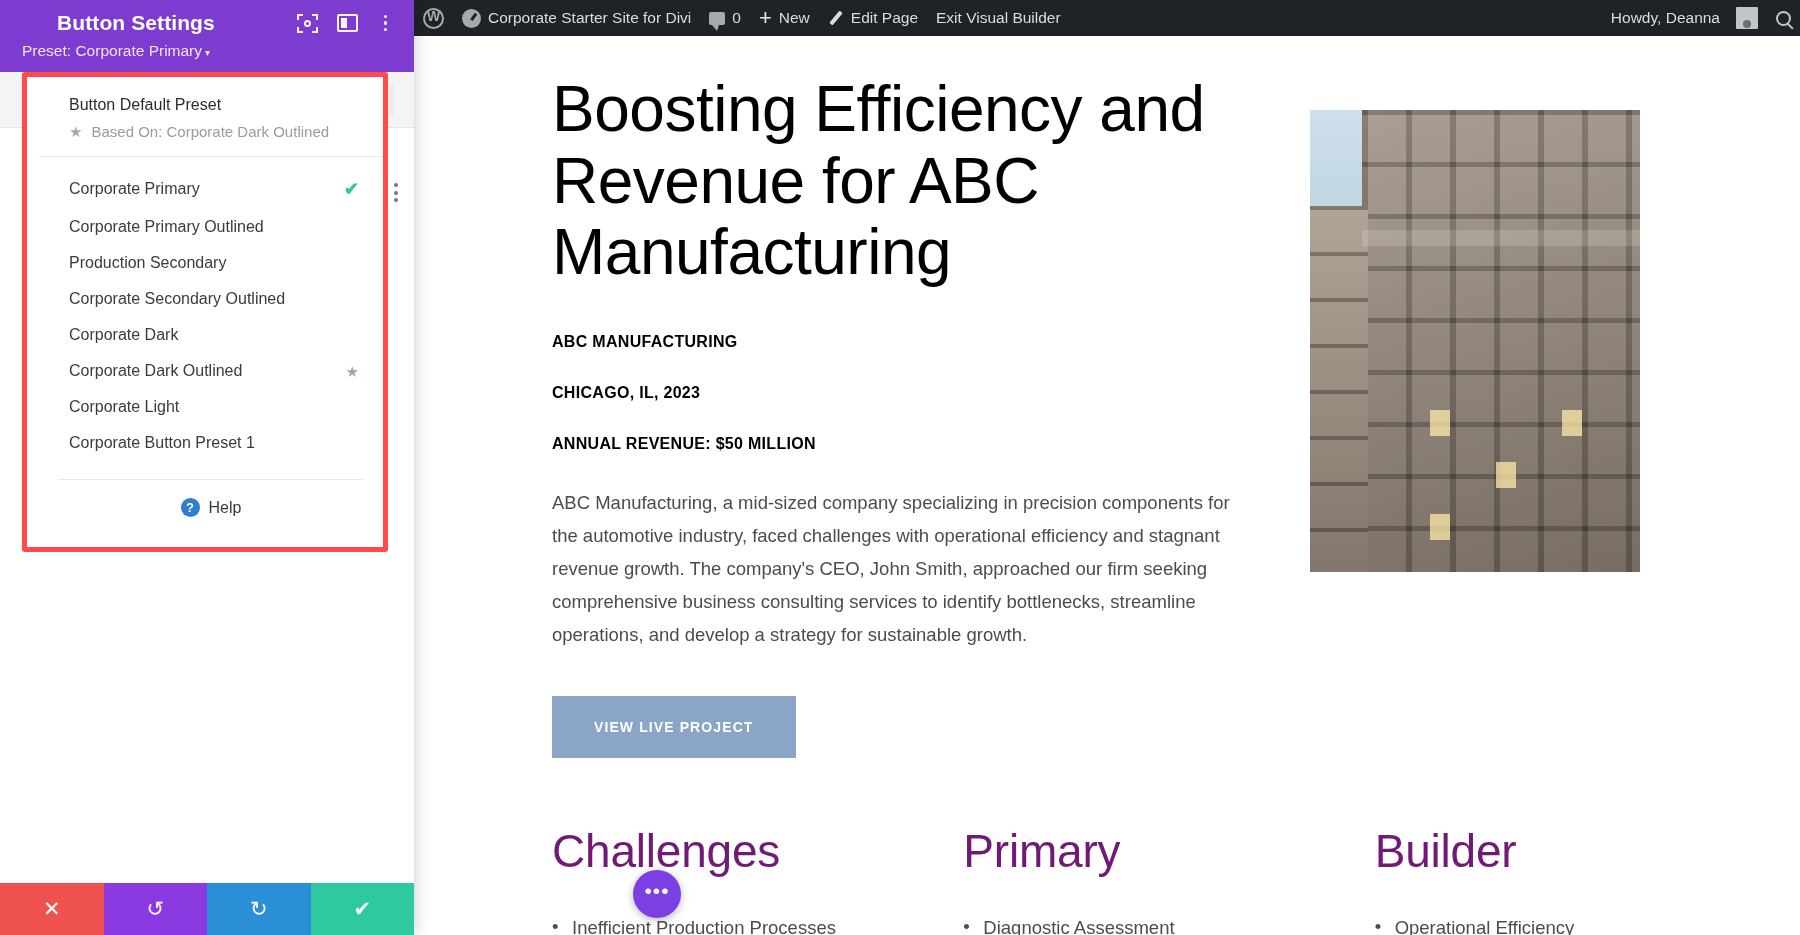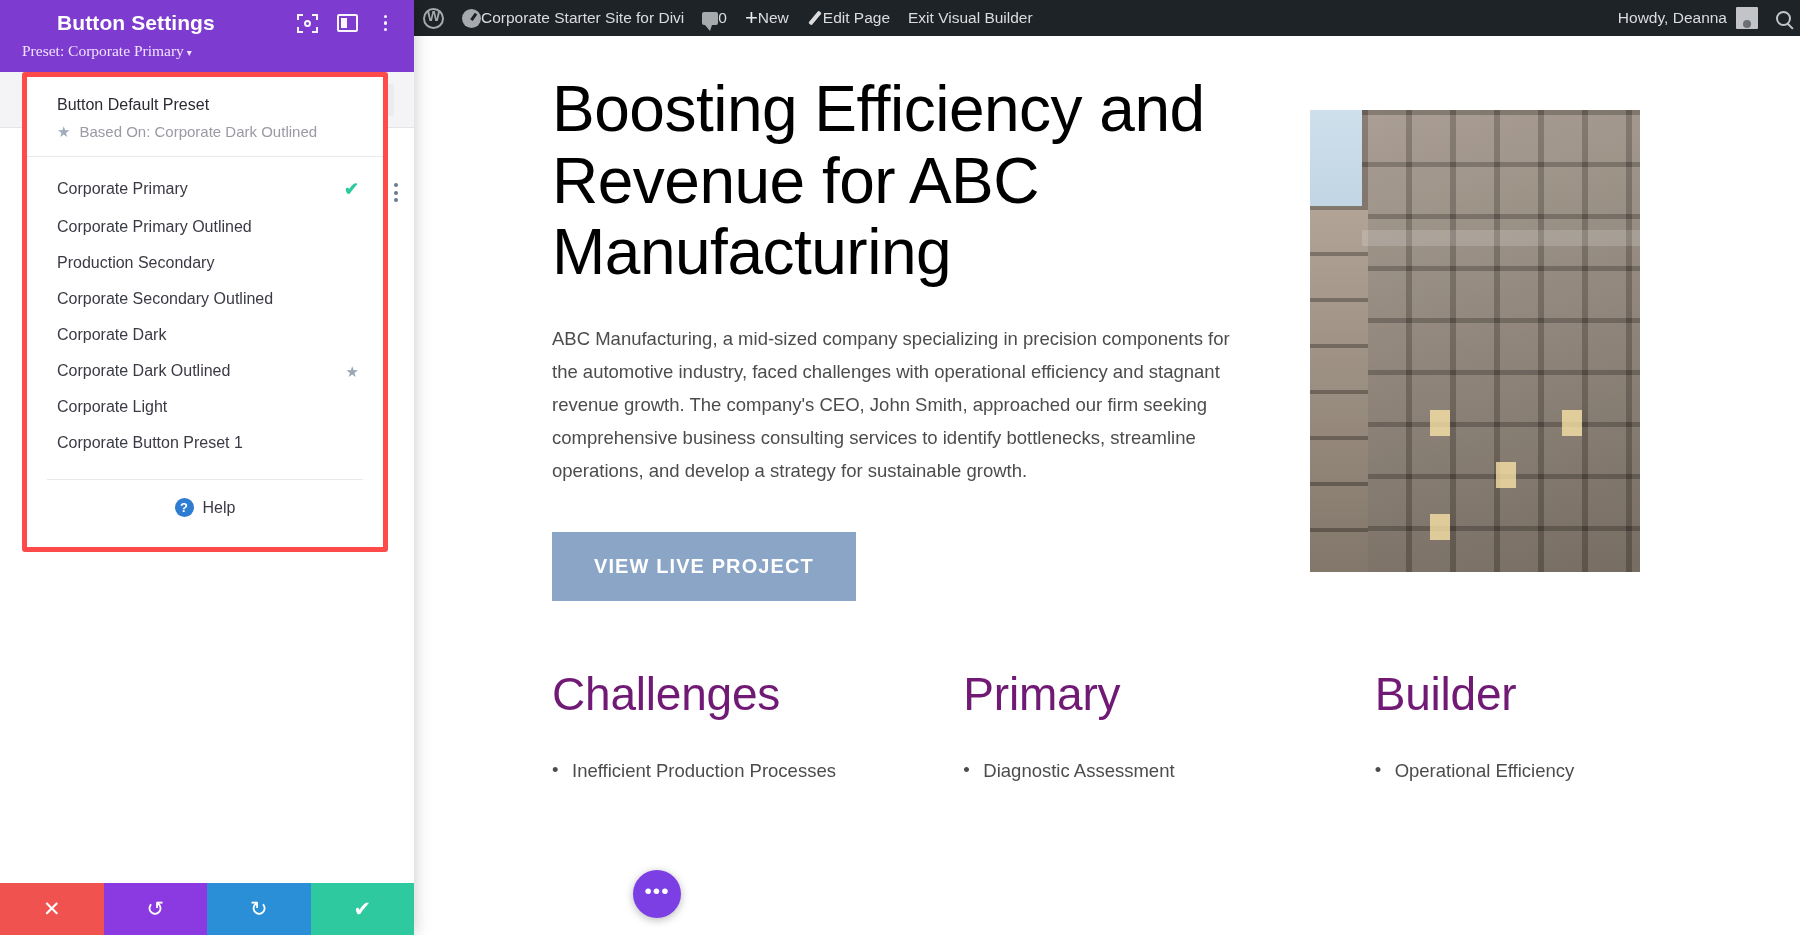--- a/index.html
+++ b/index.html
@@ -11,21 +11,21 @@
     background: #ffffff;
   }
 
   
   .wp-adminbar {
     position: absolute; top: 0; left: 414px; right: 0; height: 36px;
     background: #1d2327; display: flex; align-items: center;
     color: #dcdcde; font-size: 15.5px; z-index: 40;
   }
   .ab-item {
-    display: flex; align-items: center; 
+    display: flex; align-items: center; gap: 7px;
     height: 36px; padding: 0 9px; cursor: pointer; white-space: nowrap;
   }
   .ab-spacer { flex: 1; }
   .ab-right { display: flex; align-items: center; }
   .wp-logo-circle {
     width: 21px; height: 21px; border-radius: 50%;
     border: 2px solid #a7aaad; position: relative;
     display: inline-block;
   }
   .wp-logo-circle::before {
@@ -107,21 +107,21 @@
   }
 
   .body-copy {
     margin-top: 34px; font-size: 18.5px; line-height: 1.78;
     color: #4c4c4c; max-width: 712px;
   }
 
   .cta-btn {
     display: inline-block; margin-top: 44px;
     background: #8ba5c7; color: #fff; border: none;
-    padding: 23px 42px; font-size: 20px; font-weight: bold;
+    padding: 23px 42px; font-size: 14px; font-weight: bold;
     letter-spacing: 1.1px; cursor: pointer;
     font-family: "Liberation Sans", sans-serif;
   }
 
   .hero-photo {
     width: 330px; height: 462px;
     background: linear-gradient(170deg,#b9d3e6 0%, #a8c2d8 16%, #8d8379 17%, #9d9186 35%, #87796c 55%, #6e6257 78%, #5b5148 100%);
     position: relative; overflow: hidden;
   }
   .hero-photo .sky {
@@ -209,42 +209,42 @@
     border:2px solid #fff; border-radius:50%; background:none;
   }
   .layout-ico {
     width: 21px; height: 18px; border: 2px solid #fff; border-radius: 2px;
     display: flex;
   }
   .layout-ico i { display:block; width: 6px; background:#fff; margin: 2px; }
   .kebab-ico { display:flex; flex-direction:column; gap:3px; padding: 2px 7px; }
   .kebab-ico b { width: 3.5px; height: 3.5px; background: #fff; border-radius: 50%; display:block; }
   .preset-line {
-    margin-top: 7px; font-size: 15.5px; color: #f0e2ff; cursor: pointer; font-family: Liberation Serif, serif;
+    margin-top: 7px; font-size: 15.5px; color: #f0e2ff; cursor: pointer;
   }
   .preset-line .caret { font-size: 10px; margin-left: 3px; }
 
   .panel-tabs-strip {
     background: #f4f4f6; height: 56px; flex: 0 0 auto;
     position: relative; border-bottom: 1px solid #e4e4e7;
   }
   .tab-ghost {
     position: absolute; right: 20px; top: 12px;
     background: #ececf0; color: #6b6b73; font-size: 14px;
     padding: 8px 14px; border-radius: 3px;
   }
 
   
   .dropdown-wrap {
     position: absolute; left: 22px; top: 72px; width: 366px;
     border: 5px solid #ff4a4a; border-radius: 3px; z-index: 60;
     background: #fff;
   }
   .dropdown {
-    background: #fff; padding: 0 0 8px 0;
+    background: #fff; padding: 0 0 8px 12px;
     max-height: 614px; overflow: hidden;
   }
   .dd-default {
     padding: 19px 24px 16px 30px;
     border-bottom: 1px solid #eaeaec;
   }
   .dd-default-title {
     font-size: 16px; color: #2b2b33; font-weight: 500; margin-bottom: 9px;
   }
   .dd-based {
@@ -344,20 +344,25 @@
   </div>
 </div>
 
 <div class="page">
   <div class="page-inner">
 
     <div class="hero">
       <div class="hero-left">
         <h1 class="case-title">Boosting Efficiency and Revenue for ABC Manufacturing</h1>
 
+        <div class="meta-list">
+          <div>ABC MANUFACTURING</div>
+          <div>CHICAGO, IL, 2023</div>
+          <div>ANNUAL REVENUE: $50 MILLION</div>
+        </div>
 
         <p class="body-copy">ABC Manufacturing, a mid-sized company specializing in precision components for the automotive industry, faced challenges with operational efficiency and stagnant revenue growth. The company's CEO, John Smith, approached our firm seeking comprehensive business consulting services to identify bottlenecks, streamline operations, and develop a strategy for sustainable growth.</p>
 
         <button class="cta-btn">VIEW LIVE PROJECT</button>
       </div>
 
       <div class="hero-right">
         <div class="hero-photo">
           <div class="sky"></div>
           <div class="facade"></div>

